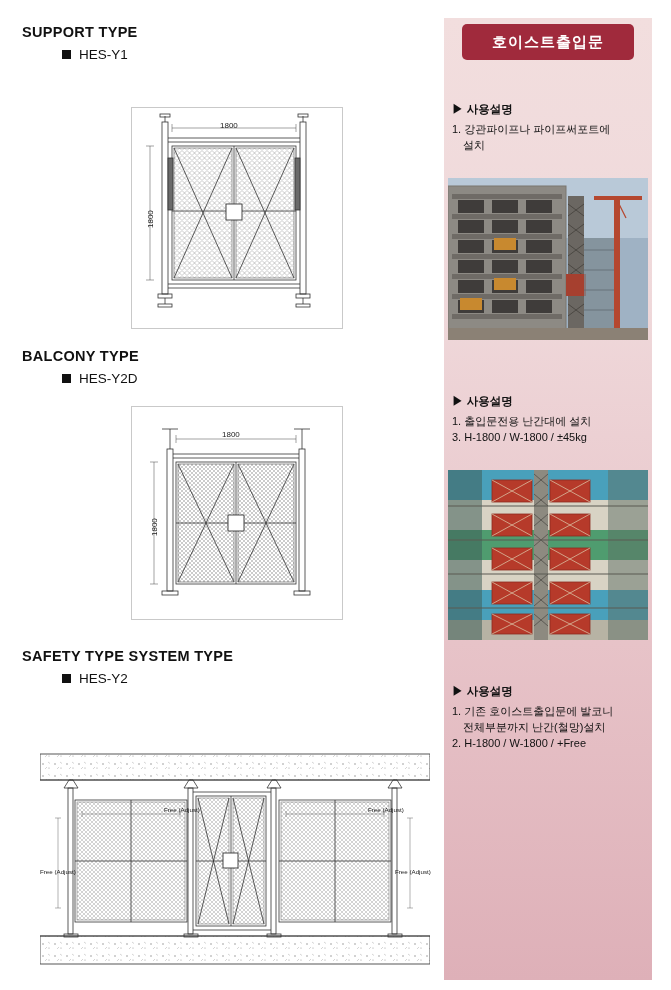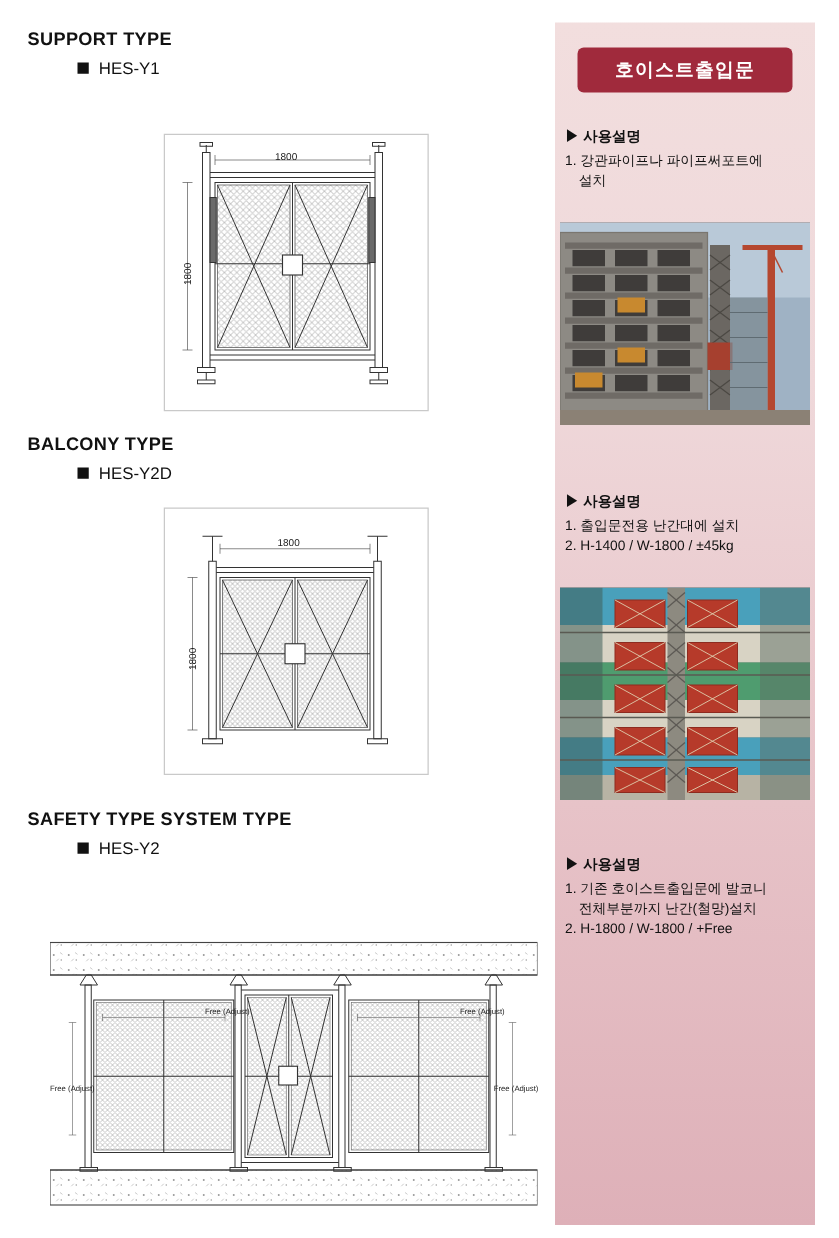--- a/index.html
+++ b/index.html
@@ -92,21 +92,21 @@
     position: absolute;
     left: 444px;
     top: 18px;
     width: 208px;
     height: 962px;
     background: linear-gradient(to bottom, #f2dede 0%, #efd8da 30%, #e7c3c8 65%, #deb0b8 100%);
   }
   .right-header {
     position: absolute;
     left: 18px;
-    top: 20px;
+    top: 6px;
     width: 172px;
     height: 36px;
     background: #a02a3c;
     border-radius: 5px;
     display: flex;
     align-items: center;
     justify-content: center;
   }
   .right-header span {
     color: #ffffff;
@@ -470,21 +470,21 @@
         <line x1="136" y1="152" x2="166" y2="152"></line>
       </g>
 
       <rect x="0" y="150" width="200" height="12" fill="#8b8175"></rect>
     </svg>
   </div>
 
   <div class="block b2">
     <div class="blk-head">▶ 사용설명</div>
     <div class="blk-line">1. 출입문전용 난간대에 설치</div>
-    <div class="blk-line">2. H-1400 / W-1800 / ±45kg</div>
+    <div class="blk-line">3. H-1800 / W-1800 / ±45kg</div>
   </div>
 
   <div class="photo p2">
     <svg viewBox="0 0 200 170" preserveAspectRatio="none">
       <rect x="0" y="0" width="200" height="170" fill="#6f7f74"></rect>
 
       <rect x="0" y="0" width="200" height="30" fill="#49a0bb"></rect>
       <rect x="0" y="30" width="200" height="30" fill="#d8d3c4"></rect>
       <rect x="0" y="60" width="200" height="30" fill="#4f9c6f"></rect>
       <rect x="0" y="90" width="200" height="30" fill="#d8d3c4"></rect>

